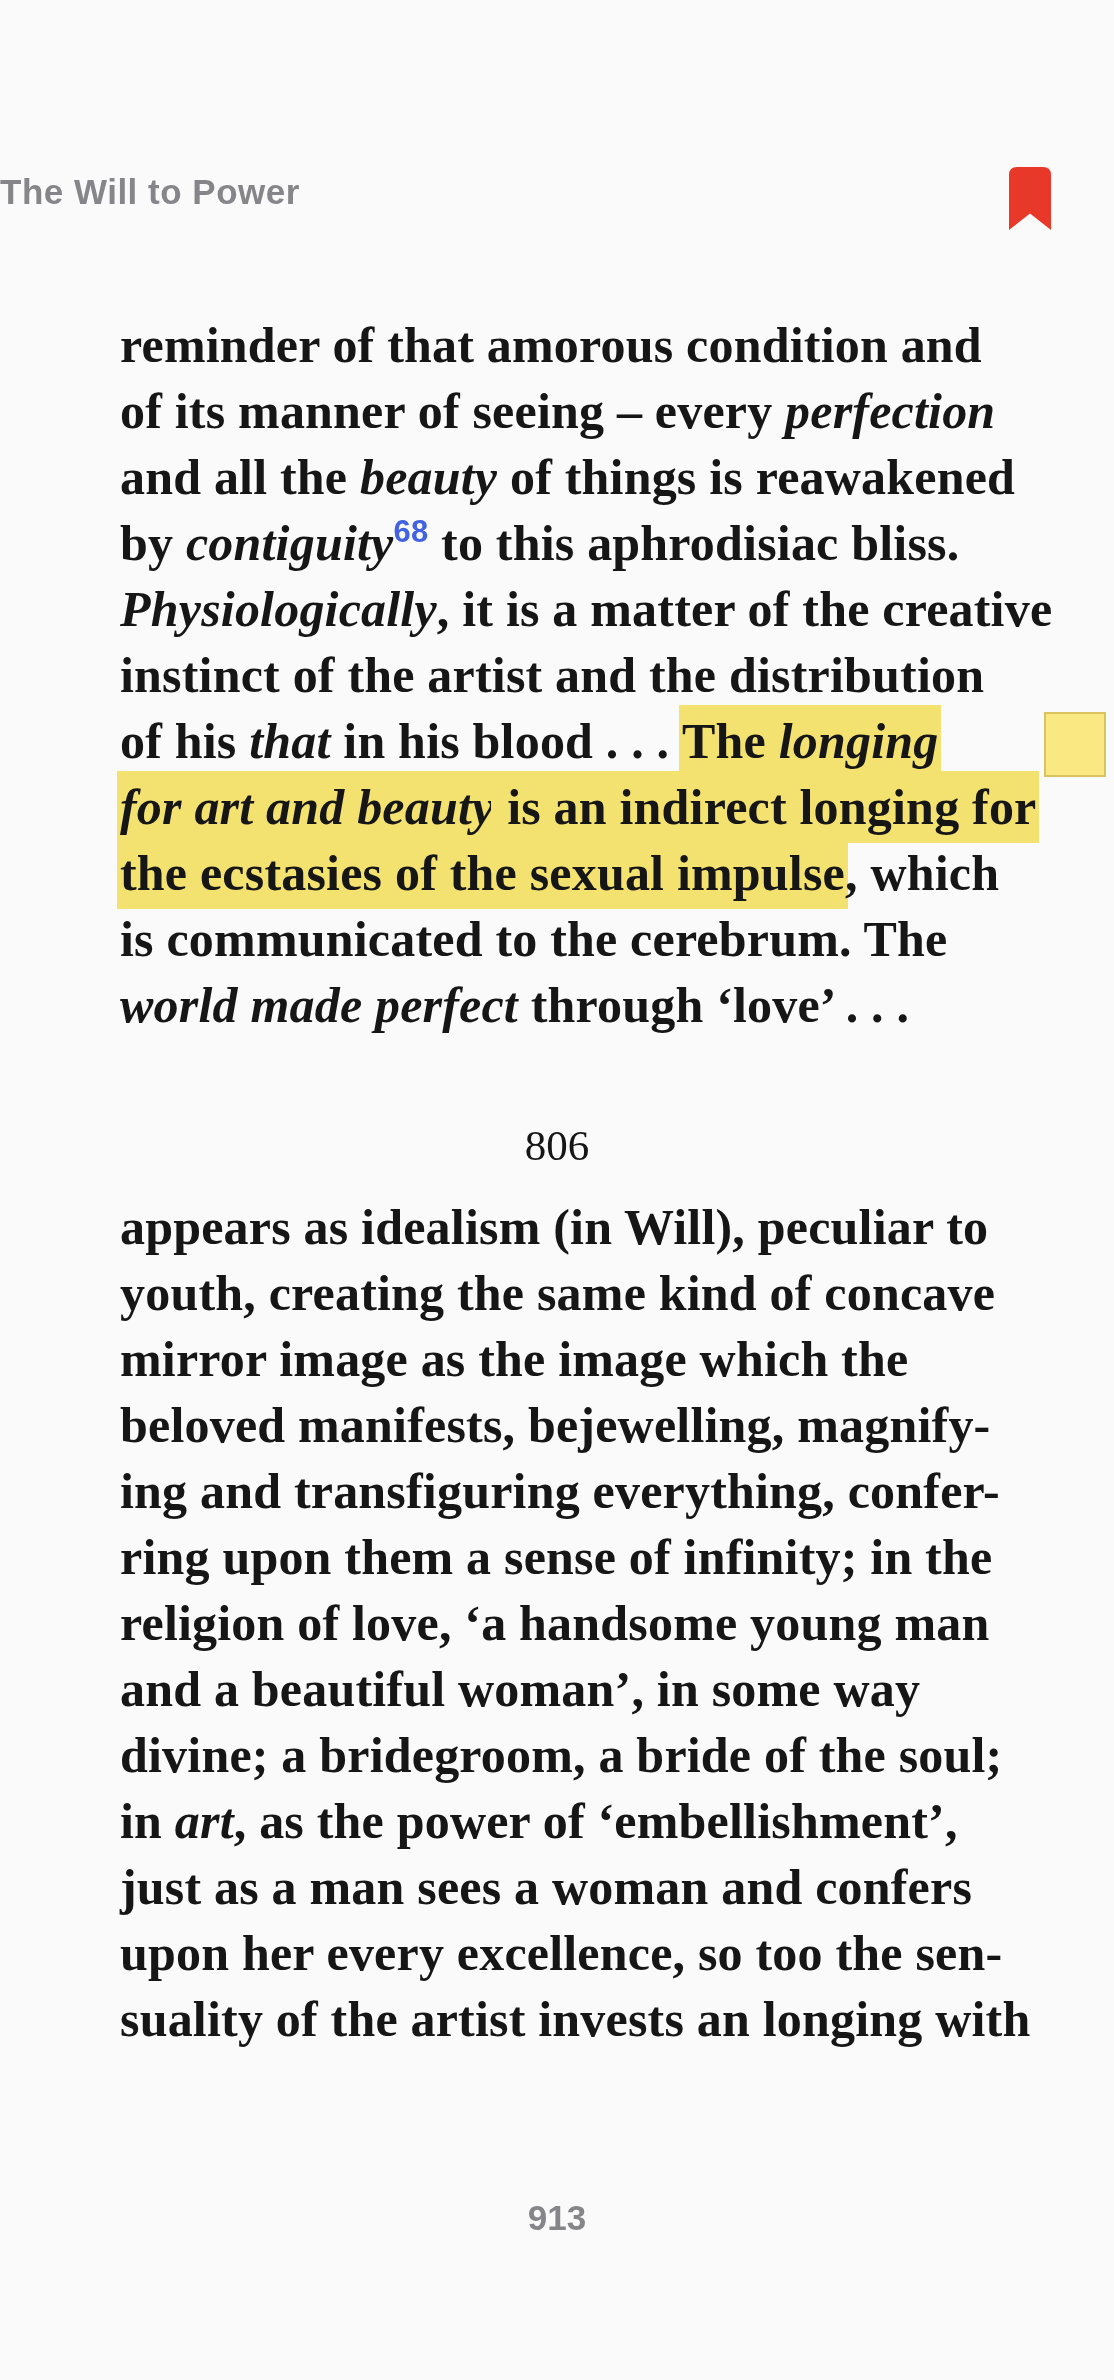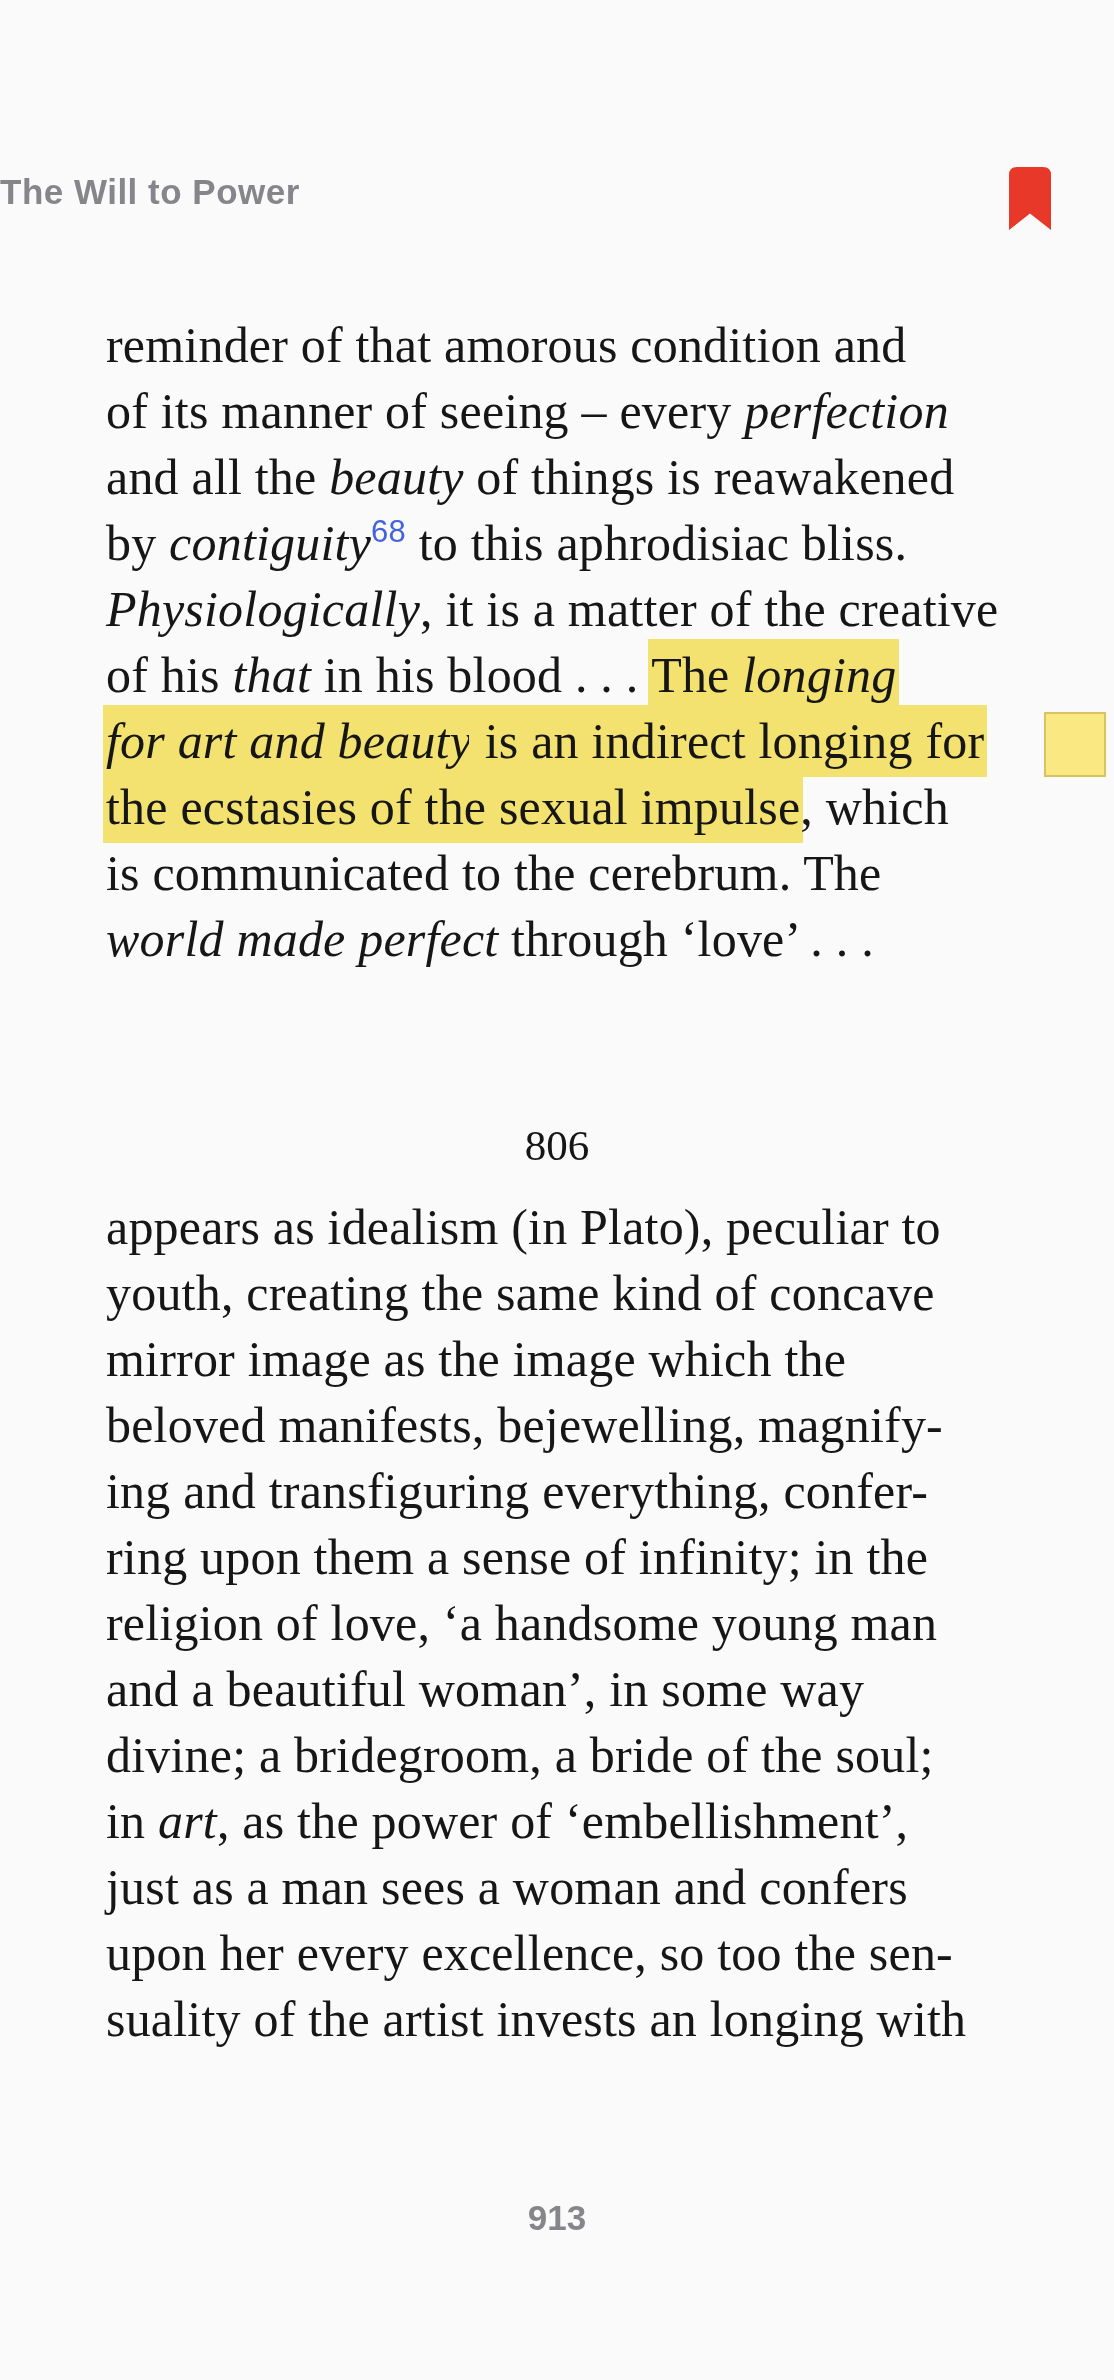--- a/index.html
+++ b/index.html
@@ -25,26 +25,27 @@
   .bookmark {
     position: absolute;
     left: 1009px;
     top: 167px;
     width: 42px;
     height: 63px;
   }
   .bookmark svg { display: block; width: 100%; height: 100%; }
   .page-text {
     position: absolute;
-    left: 106px;
+    left: 120px;
     font-family: "Liberation Serif", serif;
     font-size: 50px;
     line-height: 66px;
     color: var(--text, #161616);
     letter-spacing: 0.2px;
+    font-weight: bold;
   }
   #para-0 { top: 312px; }
   #para-1 { top: 1194px; }
   .line { height: 66px; white-space: nowrap; }
   .it { font-style: italic; }
   .hl {
     background: var(--highlight, #F3E170);
     padding: 8px 3px;
     margin: 12px -3px;
   }
@@ -101,31 +102,32 @@
       <path d="M8 0 H34 Q42 0 42 8 V63 L21 46.5 L0 63 V8 Q0 0 8 0 Z" fill="var(--bookmark, #E8382A)"></path>
     </svg>
   </div>
 
   <div class="page-text" id="para-0">
       <div class="line"><span>reminder of that amorous condition and</span></div>
       <div class="line"><span>of its manner of seeing – every </span><span class="it">perfection</span></div>
       <div class="line"><span>and all the </span><span class="it">beauty</span><span> of things is reawakened</span></div>
       <div class="line"><span>by </span><span class="it">contiguity</span><span class="sup">68</span><span> to this aphrodisiac bliss.</span></div>
       <div class="line"><span class="it">Physiologically</span><span>, it is a matter of the creative</span></div>
+      <div class="line"><span>instinct of the artist and the distribution</span></div>
       <div class="line"><span>of his </span><span class="it">that</span><span> in his blood . . . </span><span class="hl">The </span><span class="it hl">longing</span></div>
       <div class="line"><span class="it hl">for art and beauty</span><span class="hl"> is an indirect longing for</span></div>
       <div class="line"><span class="hl">the ecstasies of the sexual impulse</span><span>, which</span></div>
       <div class="line"><span>is communicated to the cerebrum. The</span></div>
       <div class="line"><span class="it">world made perfect</span><span> through ‘love’ . . .</span></div>
     </div>
 
   <div class="section-number">806</div>
 
   <div class="page-text" id="para-1">
-      <div class="line"><span>appears as idealism (in Plato), peculiar to</span></div>
+      <div class="line"><span>appears as idealism (in Will), peculiar to</span></div>
       <div class="line"><span>youth, creating the same kind of concave</span></div>
       <div class="line"><span>mirror image as the image which the</span></div>
       <div class="line"><span>beloved manifests, bejewelling, magnify-</span></div>
       <div class="line"><span>ing and transfiguring everything, confer-</span></div>
       <div class="line"><span>ring upon them a sense of infinity; in the</span></div>
       <div class="line"><span>religion of love, ‘a handsome young man</span></div>
       <div class="line"><span>and a beautiful woman’, in some way</span></div>
       <div class="line"><span>divine; a bridegroom, a bride of the soul;</span></div>
       <div class="line"><span>in </span><span class="it">art</span><span>, as the power of ‘embellishment’,</span></div>
       <div class="line"><span>just as a man sees a woman and confers</span></div>

